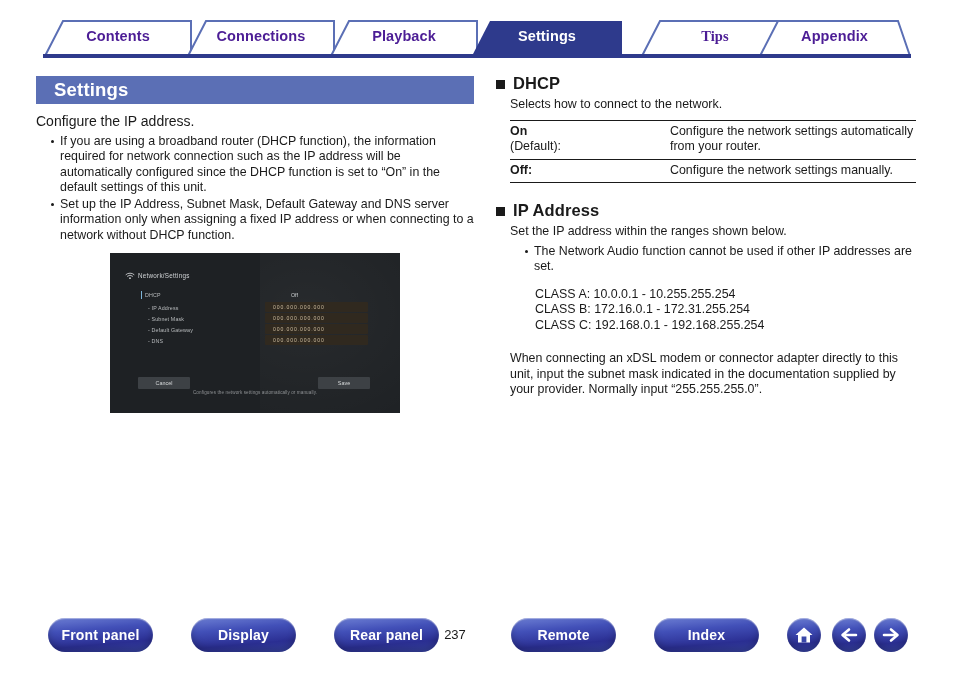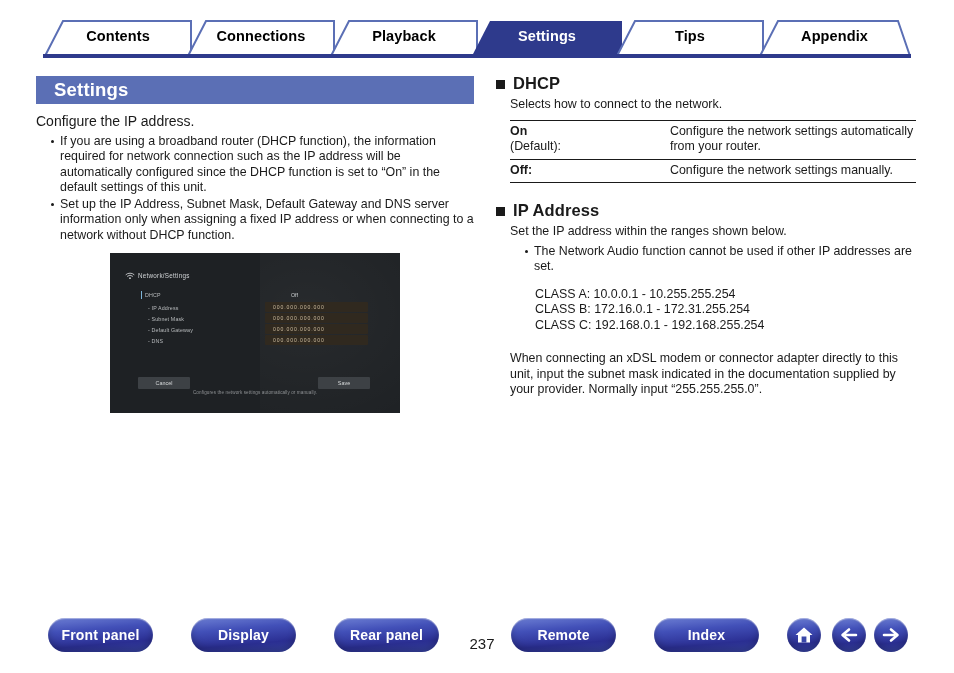--- a/index.html
+++ b/index.html
@@ -44,21 +44,21 @@
     inset: 0;
   }
   .tab-label {
     position: absolute;
     left: 0;
     right: 0;
     top: 10px;
     text-align: center;
     font-size: 14.5px;
     font-weight: bold;
-    color: #000000;
+    color: #4c1d95;
     letter-spacing: 0.1px;
     z-index: 3;
   }
   .tab.active .tab-label { color: #ffffff; }
 
   
   .col-left {
     position: absolute;
     left: 36px;
     top: 76px;
@@ -273,27 +273,26 @@
     position: absolute;
     left: 0; right: 0; top: 9px;
     text-align: center;
     font-size: 14px;
     font-weight: bold;
     color: #ffffff;
     letter-spacing: 0.15px;
   }
   .page-num {
     position: absolute;
-    left: 459px;
+    left: 432px;
     top: 11px;
     width: 46px;
     text-align: center;
-    font-size: 15px;
+    font-size: 13px;
     color: #1a1a1a;
-    margin-top: 8px;
   }
   .circ {
     position: absolute;
     top: 2px;
     width: 34px;
     height: 34px;
     border-radius: 50%;
     background: linear-gradient(175deg, #6d7fd4 0%, #4250b8 34%, #2b2f93 72%, #3a47a8 100%);
     box-shadow: inset 0 1px 1px rgba(255,255,255,0.45), inset 0 -4px 7px rgba(0,0,0,0.22);
   }
@@ -325,21 +324,21 @@
     <div class="tab-label">Playback</div>
   </div>
 
   <div class="tab active" style="left:472px; width:150px;">
     <svg class="tab-shape" viewBox="0 0 150 38" preserveAspectRatio="none">
       <path d="M0,38 L18,3 L150,3 L150,38 Z" fill="#2e3a8c"></path>
     </svg>
     <div class="tab-label">Settings</div>
   </div>
 
-  <div class="tab" style="left:615px; width:150px;">
+  <div class="tab" style="left:640px; width:150px;font-family:Liberation Serif, serif;">
     <svg class="tab-shape" viewBox="0 0 150 38" preserveAspectRatio="none">
       <path d="M2,38 L20,3 L148,3 L148,38" fill="#ffffff" stroke="#5b6fb5" stroke-width="2"></path>
     </svg>
     <div class="tab-label">Tips</div>
   </div>
 
   <div class="tab" style="left:758px; width:153px;">
     <svg class="tab-shape" viewBox="0 0 153 38" preserveAspectRatio="none">
       <path d="M2,38 L20,3 L140,3 L152,38" fill="#ffffff" stroke="#5b6fb5" stroke-width="2"></path>
     </svg>

